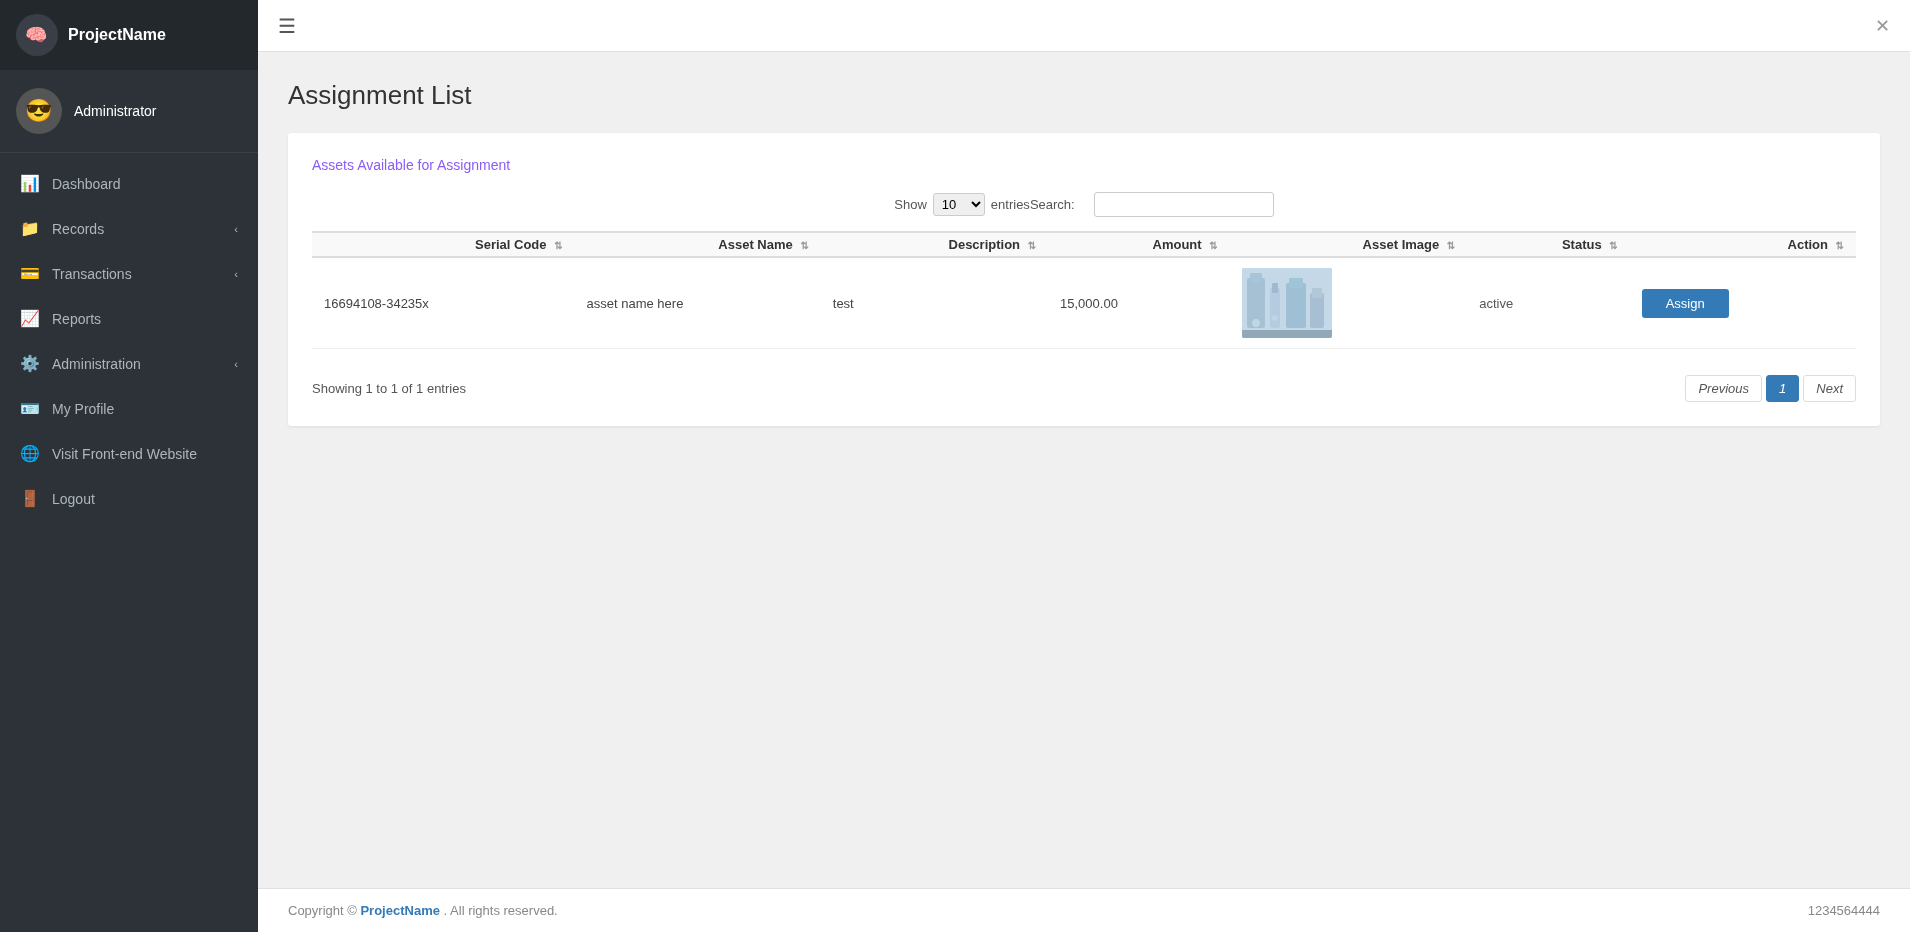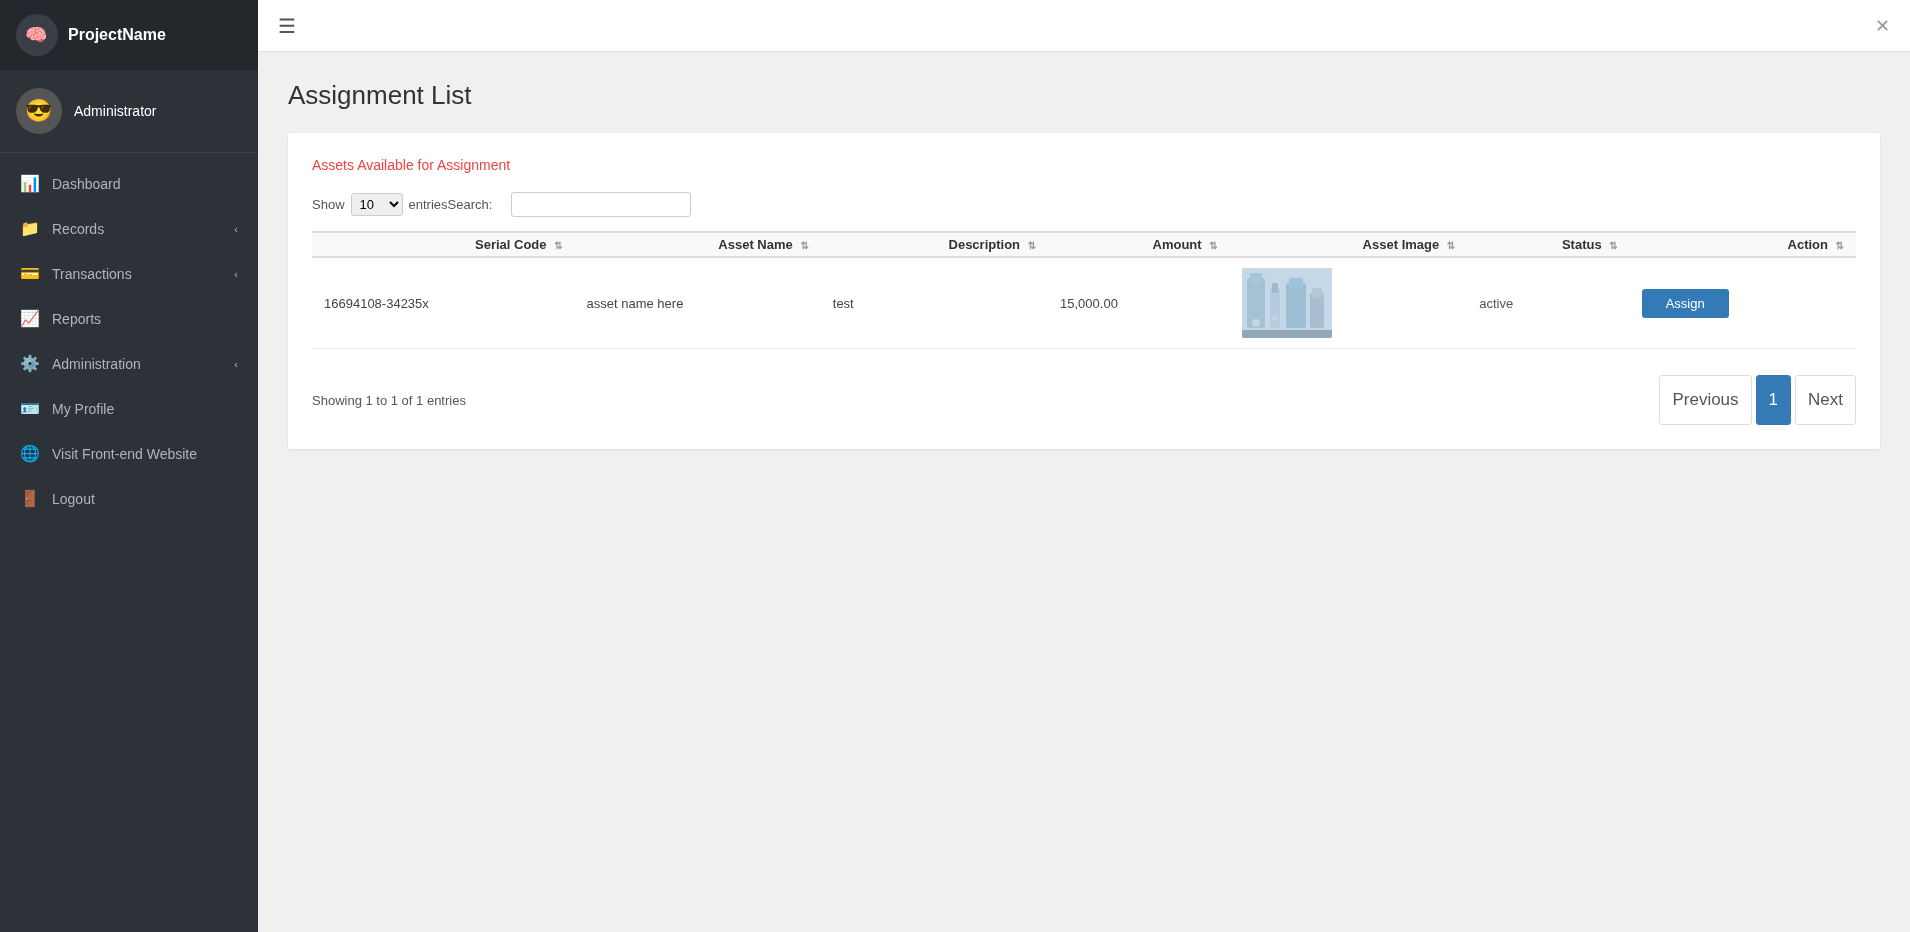--- a/index.html
+++ b/index.html
@@ -111,29 +111,29 @@
     
     .card {
       background: #fff;
       border-radius: 3px;
       padding: 24px;
       box-shadow: 0 1px 3px rgba(0,0,0,0.08);
       margin-bottom: 20px;
     }
     .card-subtitle {
       font-size: 14px;
-      color: #ef4444;
+      color: #8b5cf6;
       margin-bottom: 16px;
     }
 
     
     .table-controls {
       display: flex;
       align-items: center;
-      justify-content: flex-start;
+      justify-content: center;
       margin-bottom: 14px;
       margin-top: 19px;
     }
     .show-entries {
       display: flex;
       align-items: center;
       gap: 6px;
       color: #555;
       font-size: 13px;
     }
@@ -225,27 +225,28 @@
       margin-top: 26px;
       font-size: 13px;
       color: #555;
     }
     .pagination {
       display: flex;
       align-items: center;
       gap: 4px;
     }
     .page-btn {
-      padding: 14px 12px;
+      padding: 5px 12px;
       border: 1px solid #ddd;
       background: #fff;
       color: #555;
       border-radius: 3px;
       cursor: pointer;
-      font-size: 17px;
+      font-size: 13px;
+      font-style: italic;
     }
     .page-btn.active {
       background: #337ab7;
       color: #fff;
       border-color: #337ab7;
     }
 
     
     .main-footer {
       background: #fff;
@@ -406,13 +407,21 @@
         <span>Showing 1 to 1 of 1 entries</span>
         <div class="pagination">
           <button class="page-btn">Previous</button>
           <button class="page-btn active">1</button>
           <button class="page-btn">Next</button>
         </div>
       </div>
     </div>
   </div>
 
+  <div class="main-footer">
+    <div>
+      <span>Copyright ©</span>
+      <span class="footer-brand">ProjectName</span>
+      <span>. All rights reserved.</span>
+    </div>
+    <span>1234564444</span>
+  </div>
 </div>
 
 </body></html>

